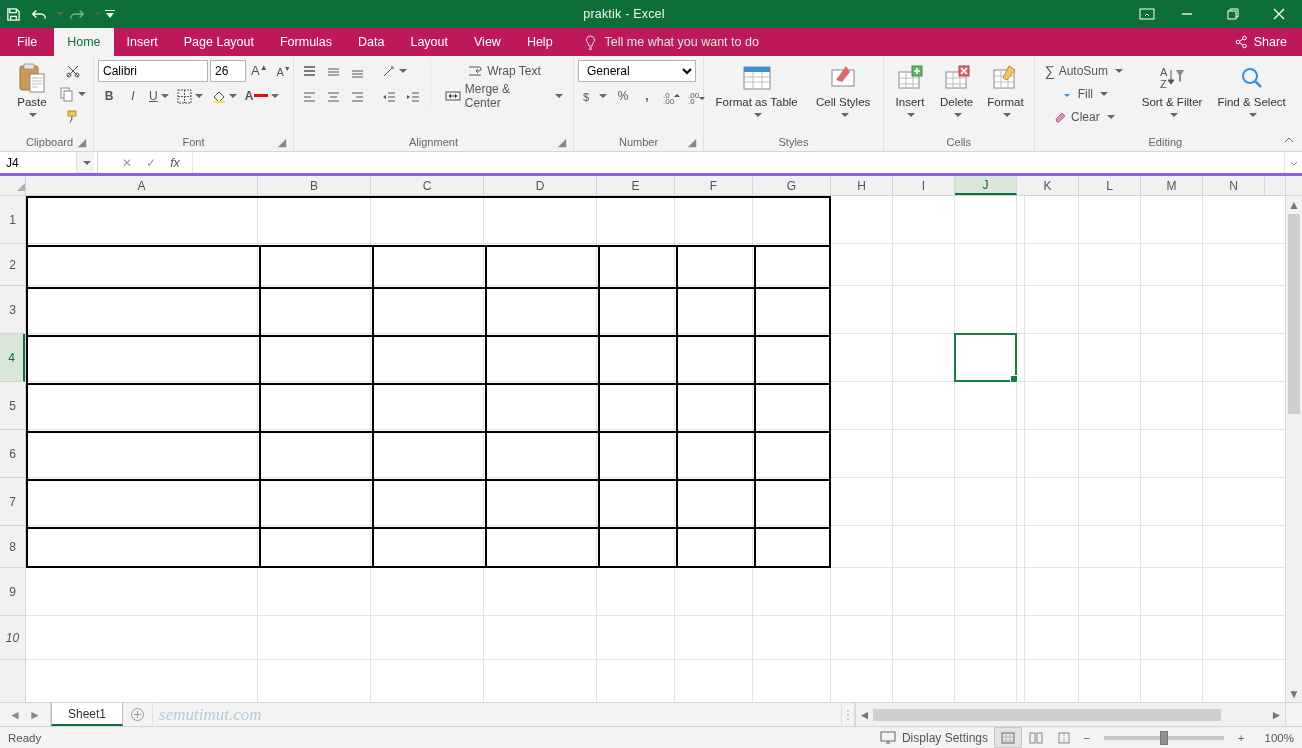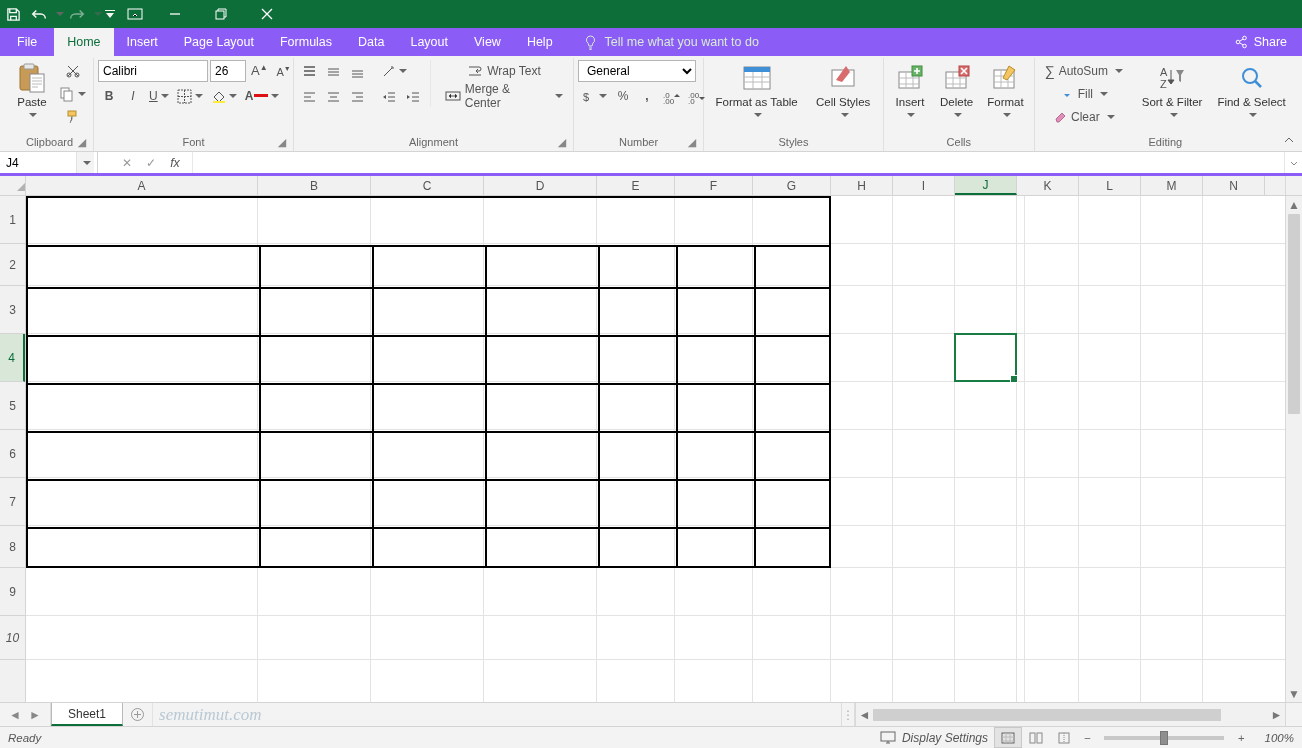--- a/index.html
+++ b/index.html
@@ -23,21 +23,21 @@
   .title-center { flex: 1; text-align: center; font-size: 12.5px; letter-spacing: .2px; opacity:.95;}
   .winbtns { display: flex; height: 100%; }
   .winbtns .wbtn {
     width: 46px; display:flex; align-items:center; justify-content:center; color:#fff;
   }
   .winbtns .wbtn.rib { width: 34px;}
   .winbtns svg { display:block; }
 
   
   .tabsbar {
-    height: 28px; background: #8b5cf6; display: flex; align-items: stretch;
+    height: 28px; background: #be185d; display: flex; align-items: stretch;
     color:#fff; font-size:12.5px;
   }
   .tabsbar .tab {
     padding: 0 13px; display:flex; align-items:center; color:#fff;
   }
   .tabsbar .tab.file { padding: 0 17px; }
   .tabsbar .tab.active {
     background:#f3f3f3; color:#0e6e3a; font-weight:500;
   }
   .tabsbar .tellme {
@@ -197,21 +197,21 @@
     border-left:1px solid #d9d9d9; position:relative;
   }
   .hscroll .arr { width:17px; height:100%; display:flex; align-items:center; justify-content:center; color:#777;}
   .hscroll-track { flex:1; position:relative; height:12px;}
   .hscroll-track .thumb { position:absolute; left:0; width:88%; top:0; bottom:0; background:#cfcfcf;}
   .hscroll-end { width:17px; border-left:1px solid #d9d9d9;}
 
   
   .statusbar {
     height:22px; background:#f3f3f3; border-top:1px solid #d4d4d4;
-    display:flex; align-items:center; padding:0 8px; font-size:11.5px; color:#555;font-style:italic;
+    display:flex; align-items:center; padding:0 8px; font-size:11.5px; color:#555;
   }
   .statusbar .sp { flex:1;}
   .statusbar .vbtn {
     width:28px; height:100%; display:flex; align-items:center; justify-content:center; color:#666;
   }
   .statusbar .vbtn.active { background:#e3e3e3; border:1px solid #c8c8c8;}
   .zoomslider {
     width:120px; height:4px; background:#c8c8c8; position:relative; margin:0 8px;
     display:flex; align-items:center;
   }
@@ -244,20 +244,21 @@
     </div>
     <div class="qat-btn dim" style="width:12px">
         <span class="dd-caret" style="color:#fff"></span>
       </div>
     <div class="qat-btn" style="width:16px" title="Customize Quick Access Toolbar">
       <svg width="10" height="12" viewBox="0 0 10 12">
           <path fill="#fff" d="M0 2h10v1H0zM5 10 1 5h8z"></path>
         </svg>
     </div>
   </div>
+  <div class="title-center">praktik - Excel</div>
   <div class="winbtns">
     <div class="wbtn rib" title="Ribbon Display Options">
       <svg width="16" height="12" viewBox="0 0 16 12">
           <rect x="1" y="1" width="14" height="10" fill="none" stroke="#fff"></rect>
           <path stroke="#fff" d="M6 8l2-2 2 2"></path>
         </svg>
     </div>
     <div class="wbtn" title="Minimize">
       <svg width="12" height="12" viewBox="0 0 12 12">
           <path stroke="#fff" stroke-width="1.3" d="M1 6h10"></path>

